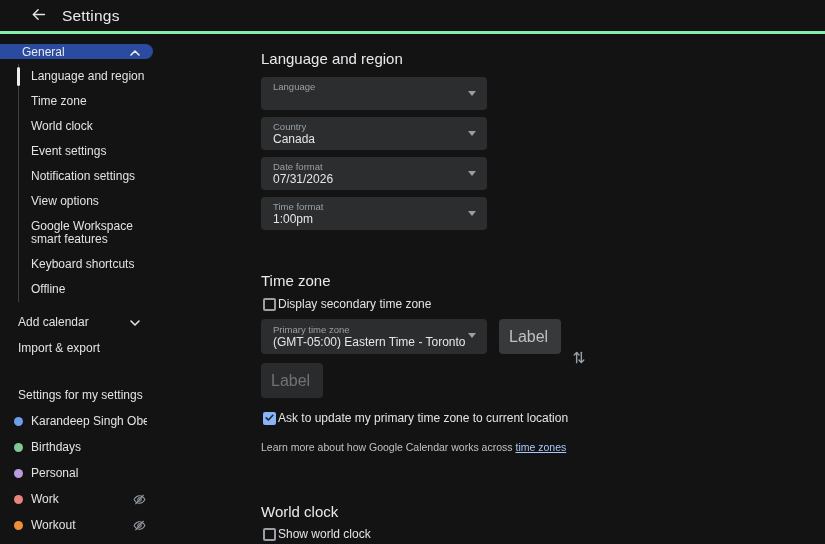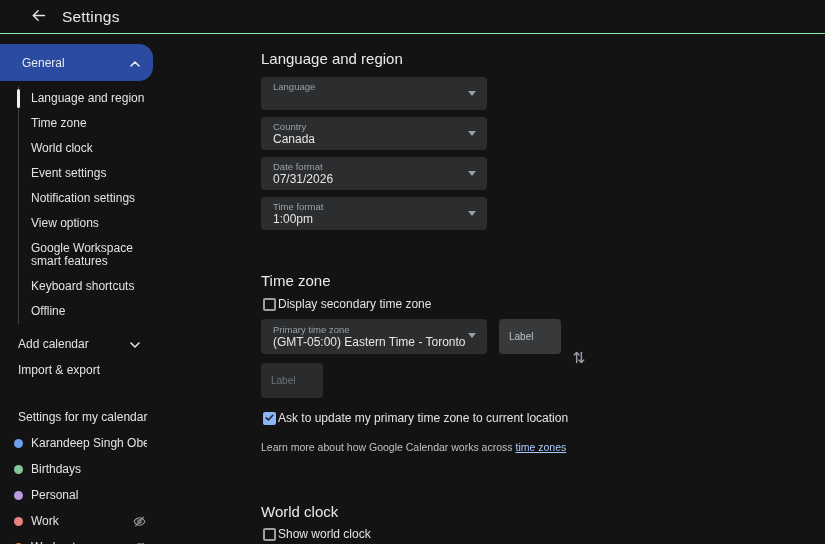--- a/index.html
+++ b/index.html
@@ -7,29 +7,29 @@
   body {
     background: var(--background, #131314);
     font-family: "Liberation Sans", sans-serif;
     color:#e3e3e3;
     position:relative;
   }
   
   .header {
     height:34px; display:flex; align-items:center;
     padding-left:29px; gap:15px;
-    border-bottom:1px solid #86efac;
+    border-bottom:3px solid #86efac;
   }
   .back-btn { width:18px; height:18px; display:flex; align-items:center; justify-content:center; cursor:pointer; background:none; border:none; }
   .header-title { font-size:15.5px; font-weight:400; color:#e8eaed; letter-spacing:.2px; }
 
   
   .sidebar { position:absolute; left:0; top:35px; width:256px; }
   .general-pill {
-    margin-top:9px; width:153px; height:37px;
+    margin-top:9px; width:153px; height:15px;
     background: var(--accent-blue, #2a4ba0);
     border-radius:0 14px 14px 0;
     display:flex; align-items:center; justify-content:space-between;
     padding:0 13px 0 22px; cursor:pointer;
     font-size:12px; font-weight:500; color:#e8eaed;
   }
   .general-sub { margin:5px 0 0 18px; border-left:1px solid #3c4043; width:134px; }
   .sub-item { position:relative; padding:6px 6px 6px 12px; font-size:12px; line-height:13px; color:#e3e3e3; cursor:pointer; }
   .sub-item.active::before {
     content:''; position:absolute; left:-2px; top:3px; bottom:3px;
@@ -82,21 +82,21 @@
   }
   .checkbox.checked { border:none; background: var(--checkbox-checked, #8ab4f8); }
   .check-label { font-size:12px; color:#e3e3e3; }
 
   .tz-grid { position:relative; margin-top:8px; width:600px; }
   .tz-line { display:flex; gap:12px; }
   .tz-line + .tz-line { margin-top:9px; }
   .label-input {
     width:62px; height:35px; border:none; border-radius:4px;
     background: var(--label-box-bg, #38393b); color:#bdc1c6;
-    font-family:"Liberation Sans", sans-serif; font-size:10px; padding:0 10px;
+    font-family:"Liberation Sans", sans-serif; font-size:16px; padding:0 10px;
   }
   .label-input::placeholder { color:#bdc1c6; opacity:1; }
   .label-input.disabled { background:#2a2b2d; color:#6f7377; }
   .label-input.disabled::placeholder { color:#6f7377; }
   .swap-btn { position:absolute; left:310px; top:31px; width:16px; height:16px; background:none; border:none; cursor:pointer; padding:0; }
 
   .ask-row { margin-top:13px; }
   .learn-more { margin-top:16px; font-size:10.5px; color:#bdc1c6; }
   .learn-more a { color: var(--link, #a8c7fa); text-decoration:underline; cursor:pointer; }
 </style>
@@ -143,21 +143,21 @@
     <span>
       <svg width="10" height="6" viewBox="0 0 10 6" fill="none" stroke="#e3e3e3" stroke-width="1.6" stroke-linecap="round" stroke-linejoin="round">
         <path d="M1 1 L5 5 L9 1"></path>
       </svg>
     </span>
   </div>
   <div class="side-row">
     <span>Import &amp; export</span>
   </div>
 
-  <div class="my-cal-header">Settings for my calendar</div>
+  <div class="my-cal-header">Settings for my settings</div>
 
   <div class="cal-row">
     <span class="cal-dot" style="background: rgb(108, 158, 235);"></span>
     <span class="cal-label">Karandeep Singh Oberoi</span>
   </div>
   <div class="cal-row">
     <span class="cal-dot" style="background: rgb(132, 199, 150);"></span>
     <span class="cal-label">Birthdays</span>
   </div>
   <div class="cal-row">

